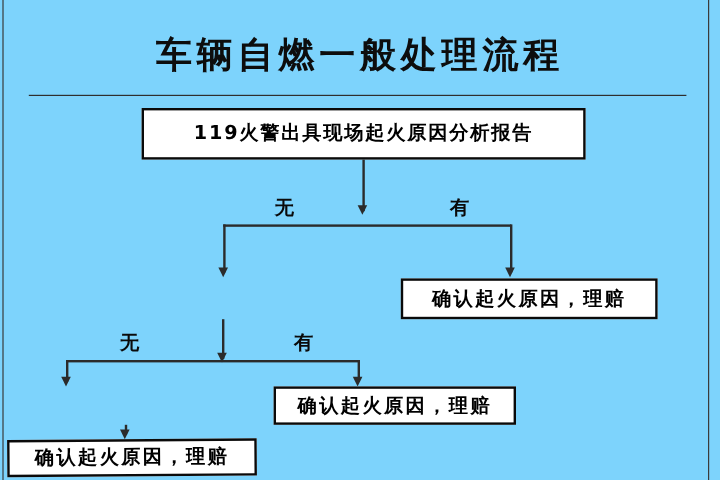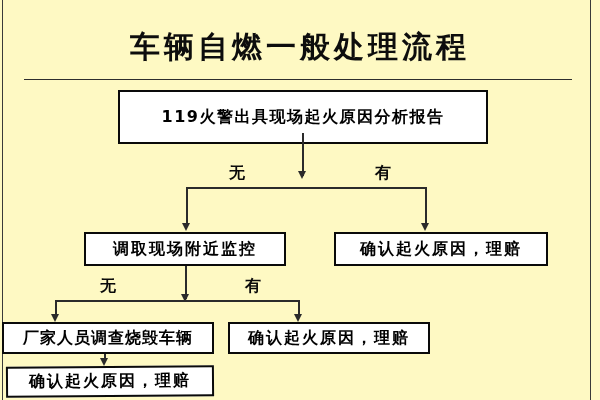--- a/index.html
+++ b/index.html
@@ -8,21 +8,21 @@
     background: #ffffff;
   }
   body {
     font-family: "DejaVu Sans", "Liberation Sans", sans-serif;
   }
 
   #page {
     position: relative;
     width: 600px;
     height: 400px;
-    background: #fef9c3;
+    background: #7dd3fc;
     overflow: hidden;
   }
 
   
   .page-edge {
     position: absolute;
     background: #3a3a3a;
   }
   .page-edge.left  { left: 2px;  top: 0;    width: 1px;  height: 400px; }
   .page-edge.right { left: 590px; top: 0;   width: 1px;  height: 400px; }
@@ -60,21 +60,21 @@
     display: flex;
     align-items: center;
     justify-content: center;
     font-weight: bold;
     white-space: nowrap;
     letter-spacing: 2px;
   }
 
   .node.n-root {
     left: 118px; top: 90px;
-    width: 370px; height: 54px;
+    width: 370px; height: 43px;
     font-size: 16px;
     letter-spacing: 1.5px;
   }
   .node.n-monitor {
     left: 84px; top: 232px;
     width: 202px; height: 34px;
     font-size: 16px;
   }
   .node.n-confirm-a {
     left: 334px; top: 232px;
@@ -157,45 +157,39 @@
 
   <div class="branch-label" style="left:229px; top:163px;">无</div>
   <div class="branch-label" style="left:375px; top:163px;">有</div>
 
   <div class="ln v" style="left:186px; top:187px; height:40px;"></div>
   <div class="arrowhead" style="left:182px; top:223px;"></div>
 
   <div class="ln v" style="left:425px; top:187px; height:40px;"></div>
   <div class="arrowhead" style="left:421px; top:223px;"></div>
 
-  <div class="node n-monitor">
-    <span>调取现场附近监控</span>
-  </div>
 
   <div class="node n-confirm-a">
     <span>确认起火原因，理赔</span>
   </div>
 
   <div class="ln v" style="left:185px; top:266px; height:33px;"></div>
   <div class="arrowhead" style="left:181px; top:294px;"></div>
 
   <div class="ln h" style="left:55px; top:300px; width:244px;"></div>
 
   <div class="branch-label" style="left:100px; top:276px;">无</div>
   <div class="branch-label" style="left:245px; top:276px;">有</div>
 
   <div class="ln v" style="left:55px; top:300px; height:18px;"></div>
   <div class="arrowhead" style="left:51px; top:314px;"></div>
 
   <div class="ln v" style="left:298px; top:300px; height:18px;"></div>
   <div class="arrowhead" style="left:294px; top:314px;"></div>
 
-  <div class="node n-factory">
-    <span>厂家人员调查烧毁车辆</span>
-  </div>
 
   <div class="node n-confirm-b">
     <span>确认起火原因，理赔</span>
   </div>
 
   <div class="ln v" style="left:104px; top:354px; height:8px;"></div>
   <div class="arrowhead" style="left:100px; top:358px;"></div>
 
   <div class="node n-confirm-c">
     <span>确认起火原因，理赔</span>

